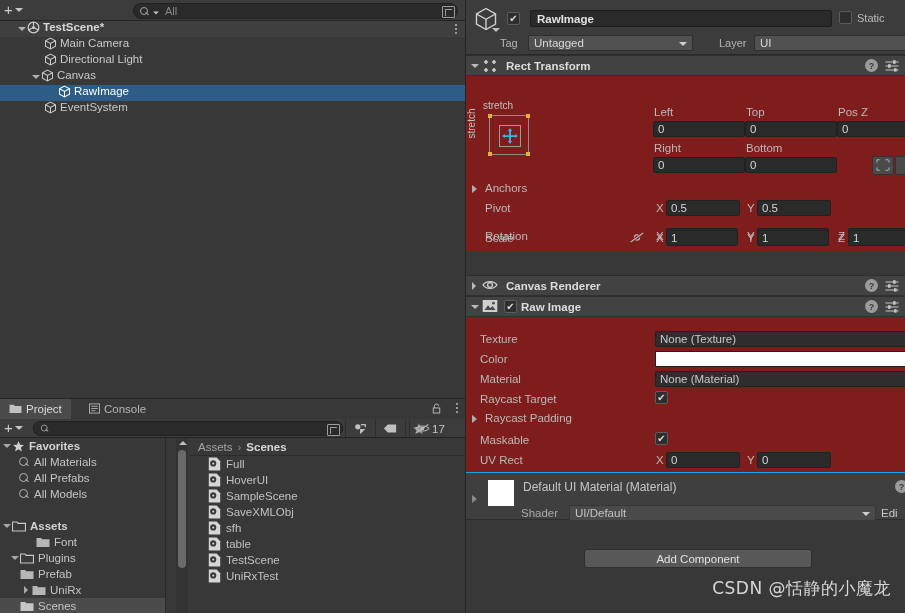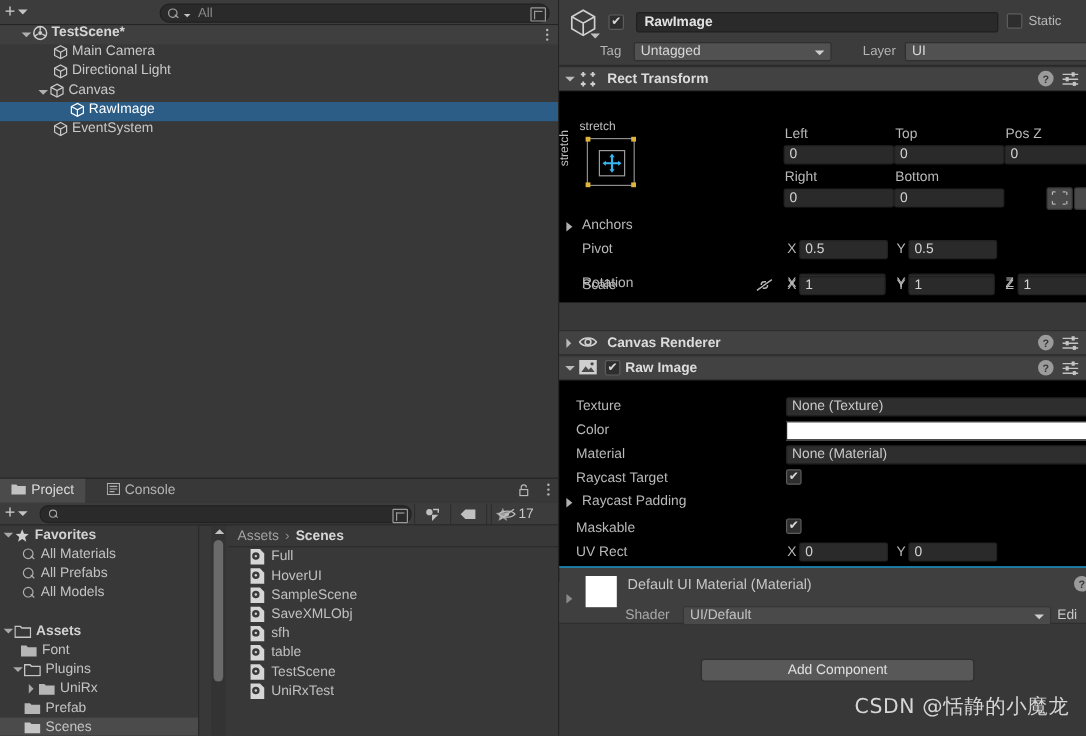--- a/index.html
+++ b/index.html
@@ -152,21 +152,21 @@
   }
   .ch-tri { width:16px; height:21px; position:relative; flex:0 0 auto; }
   .ch-tri.open::after { content:''; position:absolute; left:5px; top:9px; width:0;height:0;border-left:4px solid transparent;border-right:4px solid transparent;border-top:4px solid #bbbbbb;}
   .ch-tri.closed::after { content:''; position:absolute; left:6px; top:7px; width:0;height:0;border-top:4px solid transparent;border-bottom:4px solid transparent;border-left:4px solid #bbbbbb;}
   .ch-icon { width:16px;height:16px;margin-right:4px;flex:0 0 auto;}
   .ch-title { font-weight:bold; color:#dcdcdc; font-size:11.5px; margin-left:4px;}
   .ch-right { position:absolute; right:6px; top:3px; display:flex; gap:7px; align-items:center;}
   .help-ico { width:13px;height:13px;border-radius:50%;background:#9b9b9b; color:#3a3a3a; font-size:9px; font-weight:bold; display:flex;align-items:center;justify-content:center;}
   .pre-ico { width:14px;height:13px; position:relative;}
 
-  .sec { position:relative; background:#000000; }
+  .sec { position:relative; background:#7f1d1d; }
   .fld-lbl { color:#b9b9b9; font-size:11.5px; }
   .inp {
     background:#2a2a2a; border:1px solid #212121; border-radius:2px; height:16px;
     display:flex;align-items:center;padding-left:4px;color:#d5d5d5;font-size:11.5px;
   }
   .inp.obj { background:#2e2e2e; color:#c9c9c9; }
   .axis { color:#b9b9b9; font-size:11.5px; }
   .wt { position:absolute; }
 
   .anchor-widget { position:absolute; left:3px; top:25px; width:72px; height:62px; }
@@ -379,45 +379,45 @@
         <span>All Models</span>
       </div>
       <div class="prow"></div>
       <div class="prow bold">
         <span class="p-tri open"></span>
         <span class="folder-ico"><svg viewBox="0 0 14 12" width="14" height="12">
               <path d="M0.5 2 L5 2 L6.2 3.3 L13.5 3.3 L13.5 11 L0.5 11 Z" fill="none" stroke="#c6c6c6" stroke-width="1.2"></path>
             </svg></span>
         <span>Assets</span>
       </div>
-      <div class="prow" style="padding-left:17px">
+      <div class="prow" style="padding-left:36px">
         <span class="folder-ico"><svg viewBox="0 0 14 12" width="14" height="12">
               <path d="M0.5 2 L5 2 L6.2 3.3 L13.5 3.3 L13.5 11 L0.5 11 Z" fill="#b6b6b6"></path>
             </svg></span>
         <span>Font</span>
       </div>
       <div class="prow" style="padding-left:8px">
         <span class="p-tri open"></span>
         <span class="folder-ico"><svg viewBox="0 0 14 12" width="14" height="12">
               <path d="M0.5 2 L5 2 L6.2 3.3 L13.5 3.3 L13.5 11 L0.5 11 Z" fill="none" stroke="#c6c6c6" stroke-width="1.2"></path>
             </svg></span>
         <span>Plugins</span>
       </div>
       <div class="prow" style="padding-left:20px">
+        <span class="folder-ico"><svg viewBox="0 0 14 12" width="14" height="12">
+              <path d="M0.5 2 L5 2 L6.2 3.3 L13.5 3.3 L13.5 11 L0.5 11 Z" fill="#b6b6b6"></path>
+            </svg></span>
+        <span>Prefab</span>
+      </div>
+      <div class="prow" style="padding-left:20px">
         <span class="p-tri closed"></span>
         <span class="folder-ico"><svg viewBox="0 0 14 12" width="14" height="12">
               <path d="M0.5 2 L5 2 L6.2 3.3 L13.5 3.3 L13.5 11 L0.5 11 Z" fill="#b6b6b6"></path>
             </svg></span>
         <span>UniRx</span>
-      </div>
-      <div class="prow" style="padding-left:20px">
-        <span class="folder-ico"><svg viewBox="0 0 14 12" width="14" height="12">
-              <path d="M0.5 2 L5 2 L6.2 3.3 L13.5 3.3 L13.5 11 L0.5 11 Z" fill="#b6b6b6"></path>
-            </svg></span>
-        <span>Prefab</span>
       </div>
       <div class="prow sel" style="padding-left:20px">
         <span class="folder-ico"><svg viewBox="0 0 14 12" width="14" height="12">
               <path d="M0.5 2 L5 2 L6.2 3.3 L13.5 3.3 L13.5 11 L0.5 11 Z" fill="#c6c6c6"></path>
             </svg></span>
         <span>Scenes</span>
       </div>
     </div>
 
     <div class="proj-vscroll">

